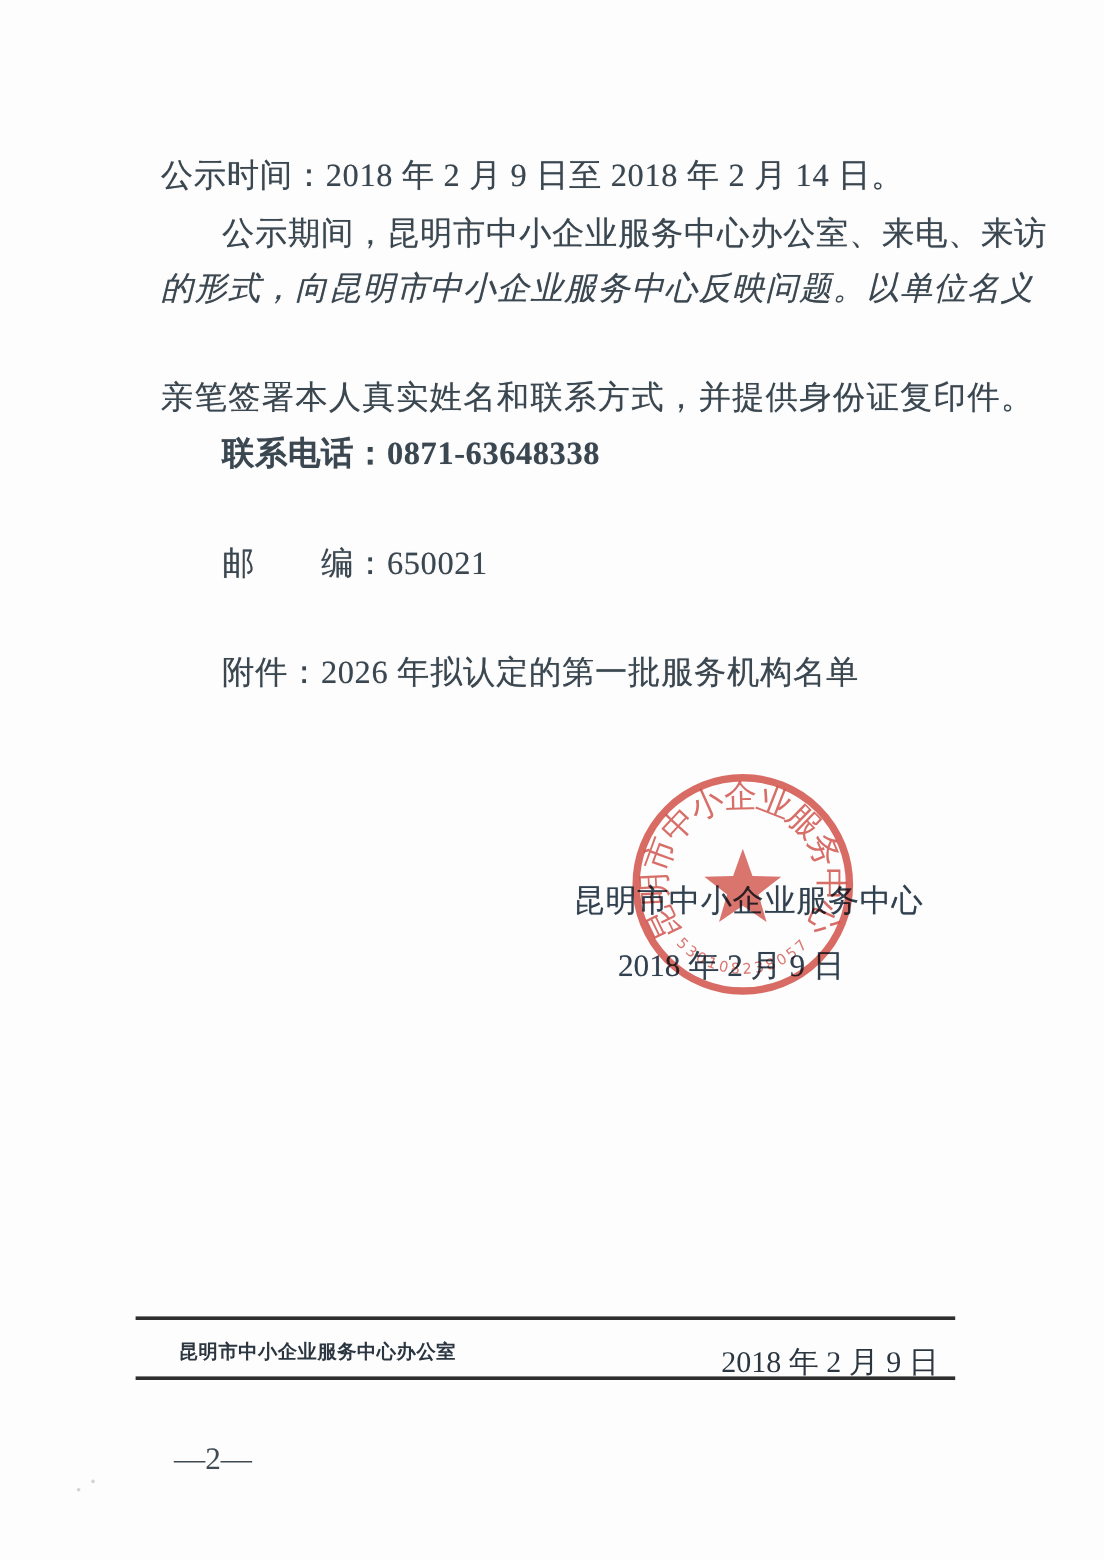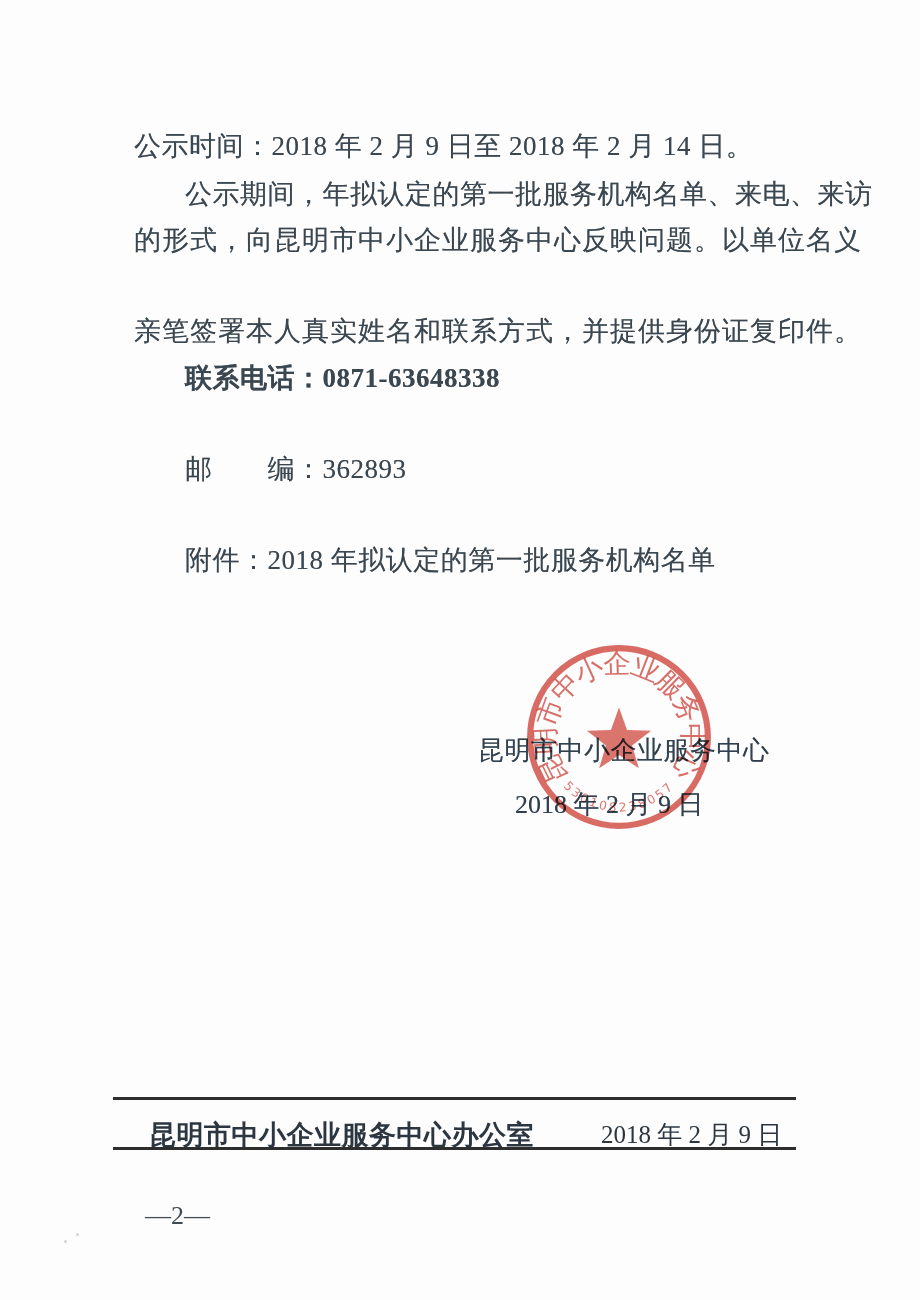--- a/index.html
+++ b/index.html
@@ -17,21 +17,21 @@
     font-size: 27px;
     line-height: 1.15;
     white-space: nowrap;
     letter-spacing: 0.5px;
     text-shadow: 0 0 0.6px rgba(59,71,80,0.55);
   }
   .indent { left: 185px; }
   .flush  { left: 134px; }
   .l1 { top: 131px; }
   .l2 { top: 179px; }
-  .l3 { top: 225px; letter-spacing: 1px; }
+  .l3 { top: 225px; letter-spacing: 1px; font-style: italic; }
   .l4 { top: 271px; letter-spacing: 1px; }
   .l5 { top: 316px; letter-spacing: 1px; }
   .l6 { top: 363px; font-weight: bold; }
   .l7 { top: 409px; }
   .l8 { top: 454px; }
   .l9 { top: 545px; }
   .sig-org  { position: absolute; left: 478px; top: 733px; font-size: 26px; color: #31404f; white-space: nowrap; letter-spacing: 0.5px; text-shadow: 0 0 0.6px rgba(49,64,79,0.5); }
   .sig-date { position: absolute; left: 515px; top: 787px; font-size: 26px; color: #31404f; white-space: nowrap; text-shadow: 0 0 0.6px rgba(49,64,79,0.5); }
   .seal {
     position: absolute;
@@ -48,21 +48,21 @@
     width: 683px;
     height: 3px;
     background: #2e2e2e;
   }
   .rule-top { top: 1097px; }
   .rule-bottom { top: 1147px; }
   .footer-office {
     position: absolute;
     left: 149px;
     top: 1117px;
-    font-size: 27px;
+    font-size: 16px;
     font-weight: bold;
     color: #2b3640;
     letter-spacing: 0.5px;
     white-space: nowrap;
   }
   .footer-date {
     position: absolute;
     left: 601px;
     top: 1118px;
     font-size: 25px;
@@ -84,26 +84,26 @@
   }
   .speck1 { left: 64px; top: 1240px; width: 3px; height: 3px; }
   .speck2 { left: 76px; top: 1233px; width: 3px; height: 3px; }
 </style>
 </head>
 <body>
 
 <div class="page">
 
   <div class="txt flush l1">公示时间：2018 年 2 月 9 日至 2018 年 2 月 14 日。</div>
-  <div class="txt indent l2">公示期间，年拟认定的第一批服务机构名单、来电、来访</div>
+  <div class="txt indent l2">公示期间，昆明市中小企业服务中心办公室、来电、来访</div>
   <div class="txt flush l3">的形式，向昆明市中小企业服务中心反映问题。以单位名义</div>
   <div class="txt flush l5">亲笔签署本人真实姓名和联系方式，并提供身份证复印件。</div>
   <div class="txt indent l6">联系电话：0871-63648338</div>
-  <div class="txt indent l8">邮　　编：362893</div>
-  <div class="txt indent l9">附件：2018 年拟认定的第一批服务机构名单</div>
+  <div class="txt indent l8">邮　　编：650021</div>
+  <div class="txt indent l9">附件：2026 年拟认定的第一批服务机构名单</div>
 
   <div class="sig-org">昆明市中小企业服务中心</div>
   <div class="sig-date">2018 年 2 月 9 日</div>
 
   <svg class="seal" viewBox="0 0 186 186">
     <defs>
       <path id="arcTop" d="M 43.4 131.8 A 63 63 0 1 1 142.6 131.8" fill="none"></path>
       <path id="arcBottom" d="M 37.1 139.9 A 73 73 0 0 0 148.9 139.9" fill="none"></path>
     </defs>
     <circle cx="93" cy="93" r="87" fill="none" stroke="#d24a41" stroke-width="6" opacity="0.88"></circle>

